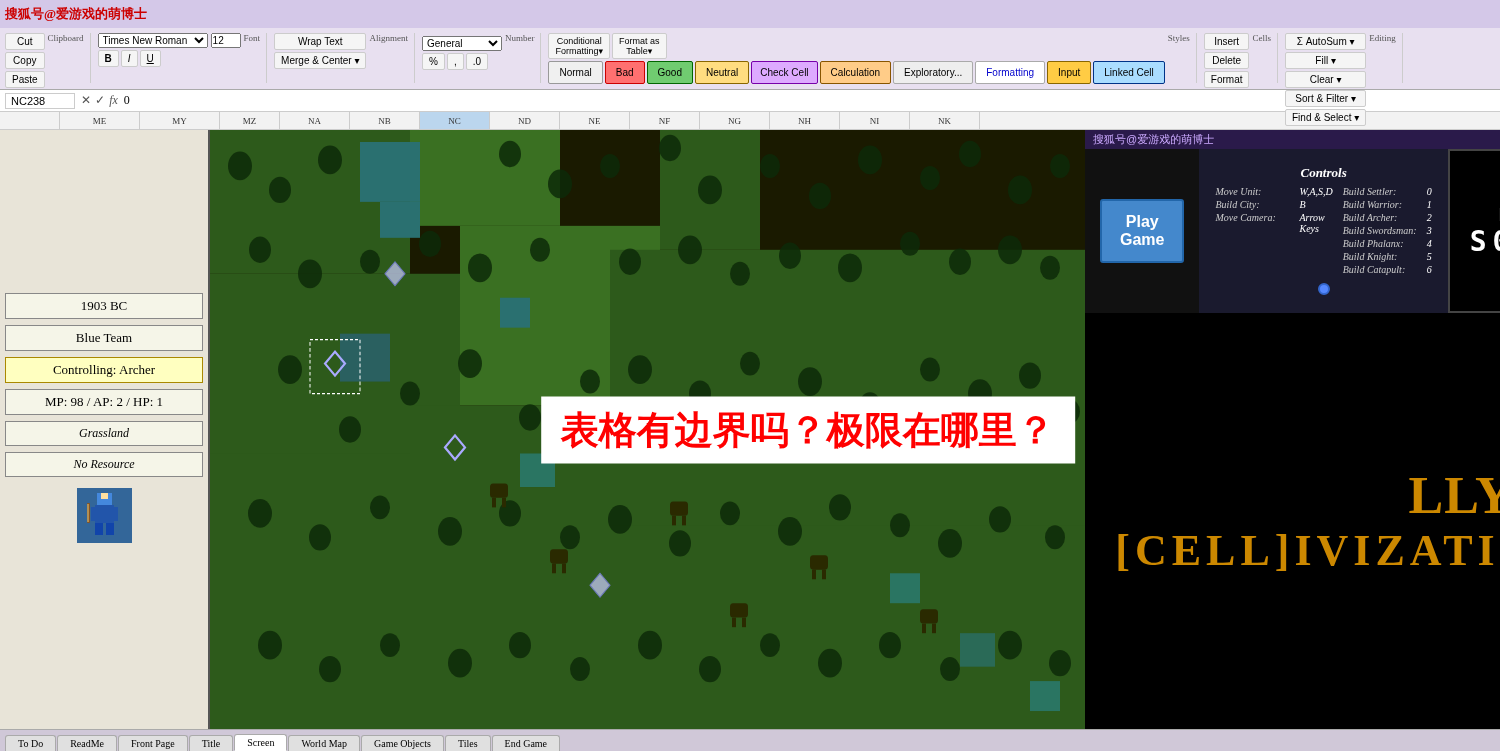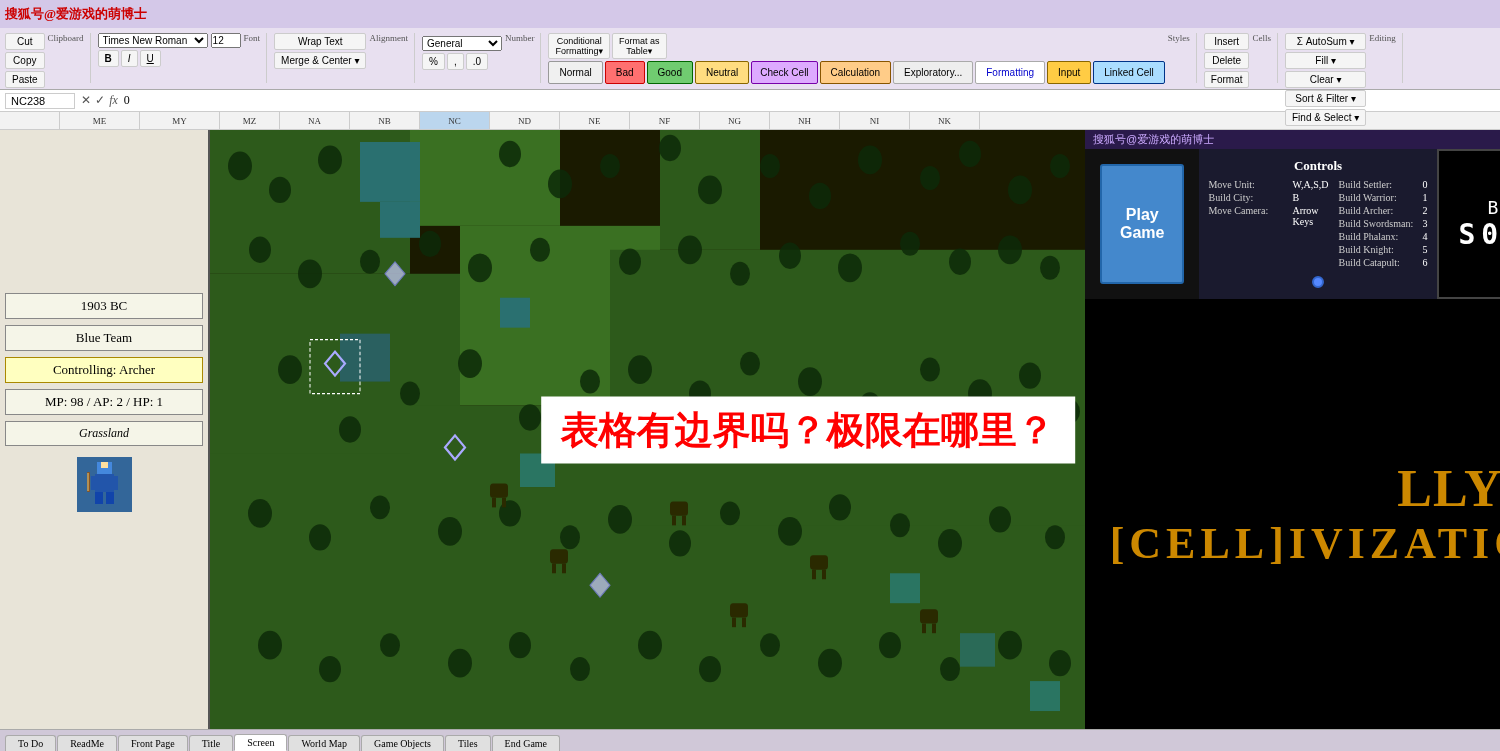--- a/index.html
+++ b/index.html
@@ -214,24 +214,25 @@
     
     .game-right-panel {
       flex: 1;
       background: #000;
       display: flex;
       flex-direction: column;
     }
 
     .controls-panel {
       background: #1a1a2e;
-      padding: 9px;
+      padding: 16px;
       color: white;
       font-size: 10px;
       flex-shrink: 0;
+      font-style: italic;
     }
 
     .controls-title {
       text-align: center;
       font-size: 13px;
       font-weight: bold;
       color: white;
       margin-bottom: 5px;
     }
 
@@ -465,20 +466,21 @@
 
 <div class="spreadsheet-area">
 
   <div class="game-left-panel">
     <div style="height:160px;"></div>
     <div class="info-box">1903 BC</div>
     <div class="info-box">Blue Team</div>
     <div class="info-box highlight">Controlling: Archer</div>
     <div class="info-box">MP: 98 / AP: 2 / HP: 1</div>
     <div class="info-box italic">Grassland</div>
+    <div class="info-box italic">No Resource</div>
     <div class="unit-sprite">
 
       <svg width="55" height="55" viewBox="0 0 55 55">
         <rect width="55" height="55" fill="#336699"></rect>
 
         <rect x="20" y="5" width="15" height="12" fill="#4488dd"></rect>
         <rect x="18" y="17" width="19" height="18" fill="#2255aa"></rect>
         <rect x="14" y="19" width="8" height="14" fill="#2255aa"></rect>
         <rect x="33" y="19" width="8" height="14" fill="#2255aa"></rect>
         <rect x="18" y="35" width="8" height="12" fill="#1144aa"></rect>
@@ -636,21 +638,21 @@
   </div>
 
   <div class="game-right-panel">
 
     <div class="top-banner">
       <span>搜狐号@爱游戏的萌博士</span>
     </div>
 
     <div style="display:flex; background:#111;">
 
-      <div style="padding:10px; display:flex; ">
+      <div style="padding:10px; display:flex; align-items:center;">
         <button class="play-game-btn">Play<br>Game</button>
       </div>
 
       <div class="controls-panel" style="flex:1;">
         <div class="controls-title">Controls</div>
         <div class="controls-grid">
           <div class="controls-col">
             <div class="controls-row">
               <span class="controls-label">Move Unit:</span>
               <span class="controls-value">W,A,S,D</span>

